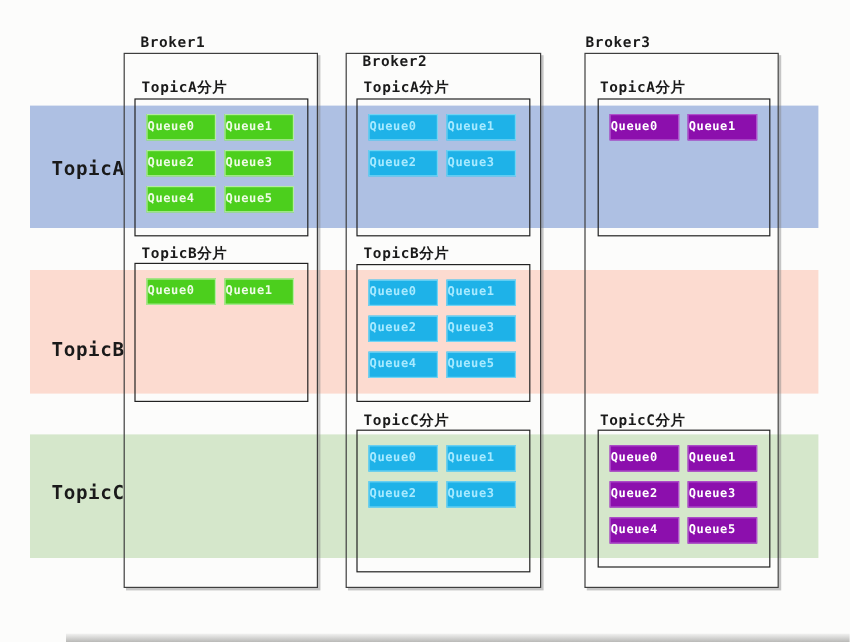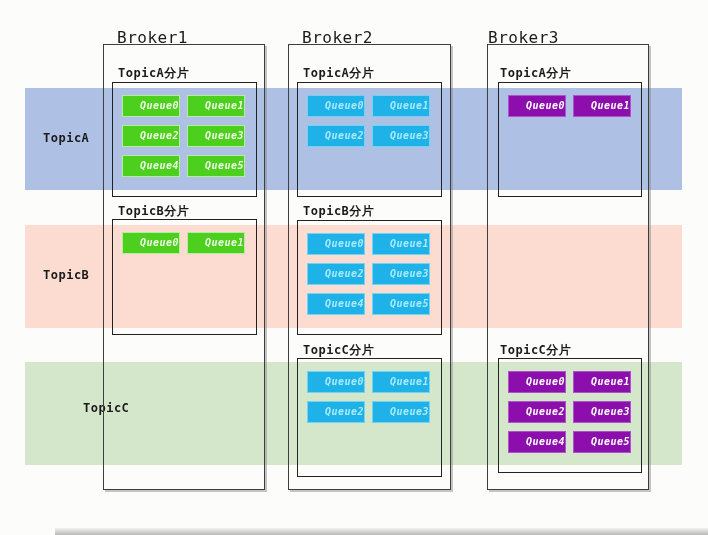--- a/index.html
+++ b/index.html
@@ -10,84 +10,84 @@
     color:#1a1a1a;
   }
   .stage{position:absolute;left:0;top:0;width:708px;height:535px;}
 
   
   .band{position:absolute;left:25px;width:657px;}
   .band-a{top:88px;height:102px;background:#aec0e3;}
   .band-b{top:225px;height:103px;background:#fcdbd0;}
   .band-c{top:362px;height:103px;background:#d5e7cb;}
   .band-label{
-    position:absolute;left:43px;font-size:12px;font-weight:600;
+    position:absolute;left:43px;font-size:16px;font-weight:600;
     letter-spacing:.5px;white-space:nowrap;
   }
 
   
   .broker{
     position:absolute;top:44px;height:446px;
     border:1px solid #3e3e3e;background:transparent;
     box-shadow:2px 2px 0 rgba(130,130,130,.45);
     box-sizing:border-box;
   }
   .broker-1{left:103px;width:162px;}
   .broker-2{left:288px;width:163px;}
   .broker-3{left:487px;width:162px;}
   .broker-label{
-    position:absolute;top:28px;font-size:16px;font-weight:400;
+    position:absolute;top:28px;font-size:12px;font-weight:700;
     letter-spacing:.5px;white-space:nowrap;
   }
 
   
   .shard-label{
     position:absolute;font-size:12px;font-weight:700;
     letter-spacing:.5px;white-space:nowrap;
   }
   .shard-box{
     position:absolute;border:1px solid #222;box-sizing:border-box;
     padding:12px 0 0 9px;display:flex;flex-wrap:wrap;align-content:flex-start;
     background:transparent;
   }
 
   
   .chip{
     width:58px;height:22px;margin:0 7px 8px 0;box-sizing:border-box;
-    font-size:10px;line-height:20px;text-align:right;font-weight:600;
-    letter-spacing:.5px;white-space:nowrap;font-style:italic;
+    font-size:10px;line-height:20px;text-align:left;font-weight:600;
+    letter-spacing:.5px;white-space:nowrap;
   }
   .chip-green{background:#4ccf1d;border:1px solid #b5eda0;color:#eefbe6;}
   .chip-blue{background:#1eb2e8;border:1px solid #72d4f4;color:#a8eaff;}
   .chip-purple{background:#8c0fad;border:1px solid #b052cc;color:#ffffff;}
 
   .bottom-shadow{
     position:absolute;left:55px;top:528px;width:653px;height:7px;
     background:linear-gradient(#f2f2f1,#b9b9b7);
   }
 </style>
 </head>
 <body>
 
 <div class="stage">
 
   <div class="band band-a"></div>
   <div class="band band-b"></div>
   <div class="band band-c"></div>
 
   <div class="band-label" style="top:131px;">TopicA</div>
-  <div class="band-label" style="top:268px;">TopicB</div>
-  <div class="band-label" style="top:401px;margin-left:40px;">TopicC</div>
+  <div class="band-label" style="top:282px;">TopicB</div>
+  <div class="band-label" style="top:401px;">TopicC</div>
 
   <div class="broker broker-1"></div>
   <div class="broker broker-2"></div>
   <div class="broker broker-3"></div>
 
   <div class="broker-label" style="left:117px;">Broker1</div>
-  <div class="broker-label" style="left:302px;">Broker2</div>
+  <div class="broker-label" style="left:302px;margin-top:16px;">Broker2</div>
   <div class="broker-label" style="left:488px;">Broker3</div>
 
   <div class="shard-label" style="left:118px;top:65px;">TopicA分片</div>
   <div class="shard-box" style="left:112px;top:82px;width:145px;height:115px;">
     <div class="chip chip-green">Queue0</div>
     <div class="chip chip-green">Queue1</div>
     <div class="chip chip-green">Queue2</div>
     <div class="chip chip-green">Queue3</div>
     <div class="chip chip-green">Queue4</div>
     <div class="chip chip-green">Queue5</div>

